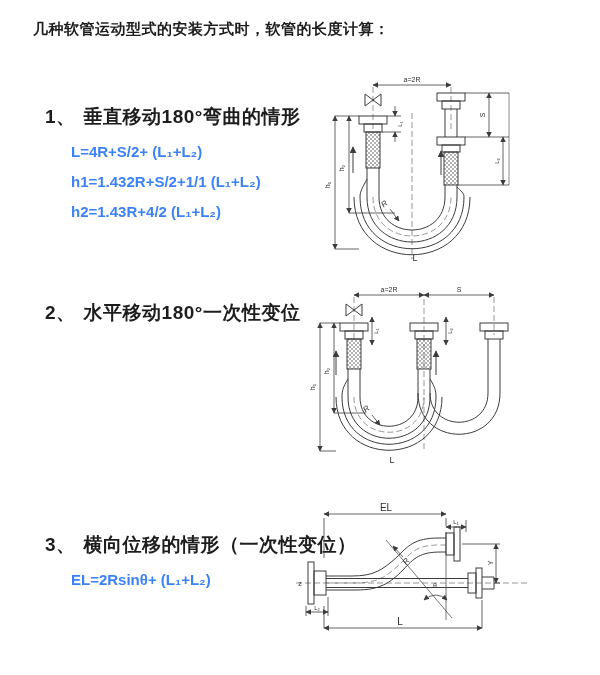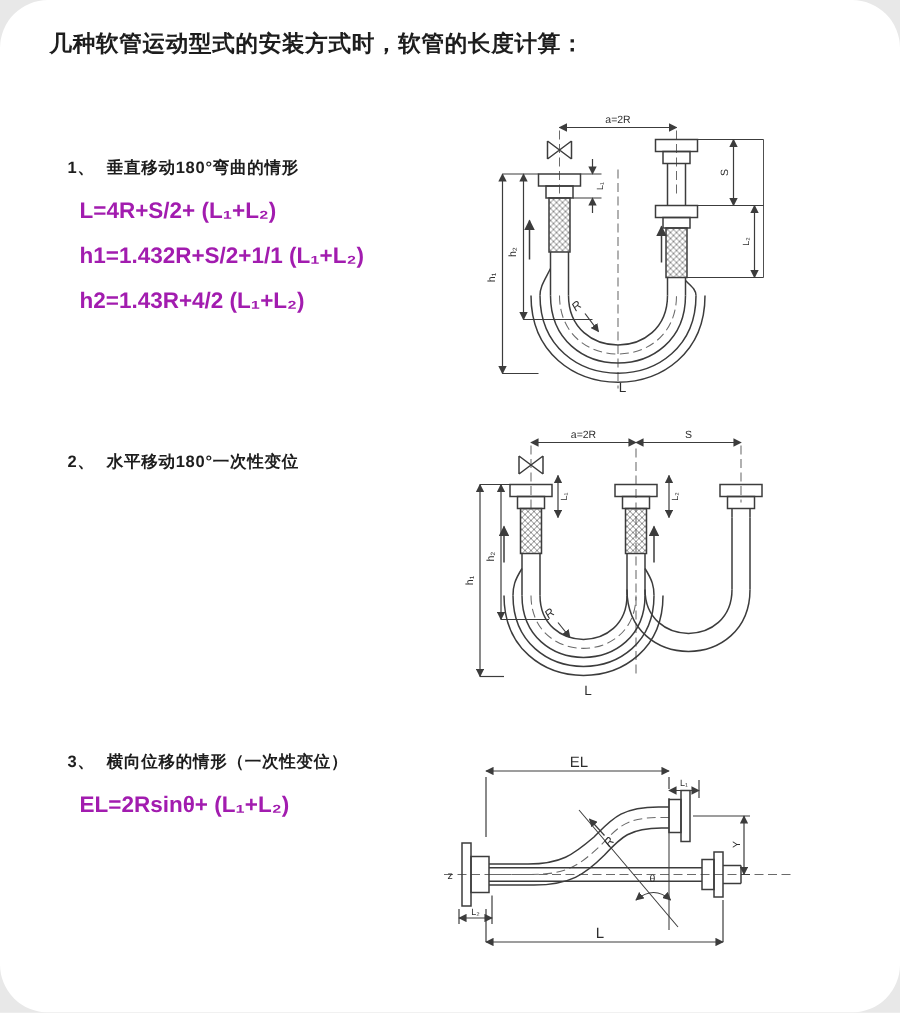--- a/index.html
+++ b/index.html
@@ -1,28 +1,28 @@
 <!DOCTYPE html>
 <html><head>
 <meta charset="utf-8">
 <style>
   html,body{margin:0;padding:0;background:#e8e8e8;}
   .page{
     position:relative;width:600px;height:675px;background:#ffffff;
     font-family:"Liberation Sans","DejaVu Sans",sans-serif;color:#222;
-    overflow:hidden;margin:0 auto;border-radius:32px;
+    overflow:hidden;margin:0 auto;
   }
   .title{
     position:absolute;left:33px;top:20px;
     font-size:15px;font-weight:bold;letter-spacing:0.5px;color:#1d1d1d;
   }
   .section{position:absolute;left:45px;}
-  .sec-heading{font-size:11px;font-weight:bold;letter-spacing:0.5px;color:#1d1d1d;white-space:nowrap;}
+  .sec-heading{font-size:19px;font-weight:bold;letter-spacing:0.5px;color:#1d1d1d;white-space:nowrap;}
   .sec-heading .num{margin-right:8px;}
-  .formulas{margin-top:7px;margin-left:8px;font-size:15px;font-weight:bold;color:#a21caf;}
+  .formulas{margin-top:7px;margin-left:26px;font-size:15px;font-weight:bold;color:#3b82f6;}
   .formula{line-height:30px;white-space:nowrap;}
   .diag{position:absolute;}
   svg text{fill:#2e2e2e;font-family:"Liberation Sans","DejaVu Sans",sans-serif;}
   .defs-holder{position:absolute;width:0;height:0;overflow:hidden;}
 </style>
 </head>
 <body>
 
 <div class="page">
 
@@ -196,21 +196,21 @@
     <text x="83" y="9" font-size="7" text-anchor="middle">a=2R</text>
     <text x="153" y="9" font-size="7" text-anchor="middle">S</text>
     <text x="9" y="104" font-size="7" text-anchor="middle" transform="rotate(-90 9 104)">h₁</text>
     <text x="23" y="88" font-size="7" text-anchor="middle" transform="rotate(-90 23 88)">h₂</text>
     <text x="72" y="48" font-size="6" text-anchor="middle" transform="rotate(-90 72 48)">L₁</text>
     <text x="146" y="48" font-size="6" text-anchor="middle" transform="rotate(-90 146 48)">L₂</text>
     <text x="62" y="128" font-size="8" font-style="italic" text-anchor="middle" transform="rotate(-40 62 128)">R</text>
     <text x="86" y="180" font-size="9" text-anchor="middle">L</text>
   </svg>
 
-  <div class="section" style="top:500px;">
+  <div class="section" style="top:532px;">
     <div class="sec-heading">
       <span class="num">3、</span><span>横向位移的情形（一次性变位）</span>
     </div>
     <div class="formulas">
       <div class="formula">EL=2Rsinθ+ (L₁+L₂)</div>
     </div>
   </div>
 
   <svg class="diag" style="left:296px;top:500px;" width="275" height="165" viewBox="0 0 275 165">
     <g stroke="#3c3c3c" stroke-width="1" fill="none">

